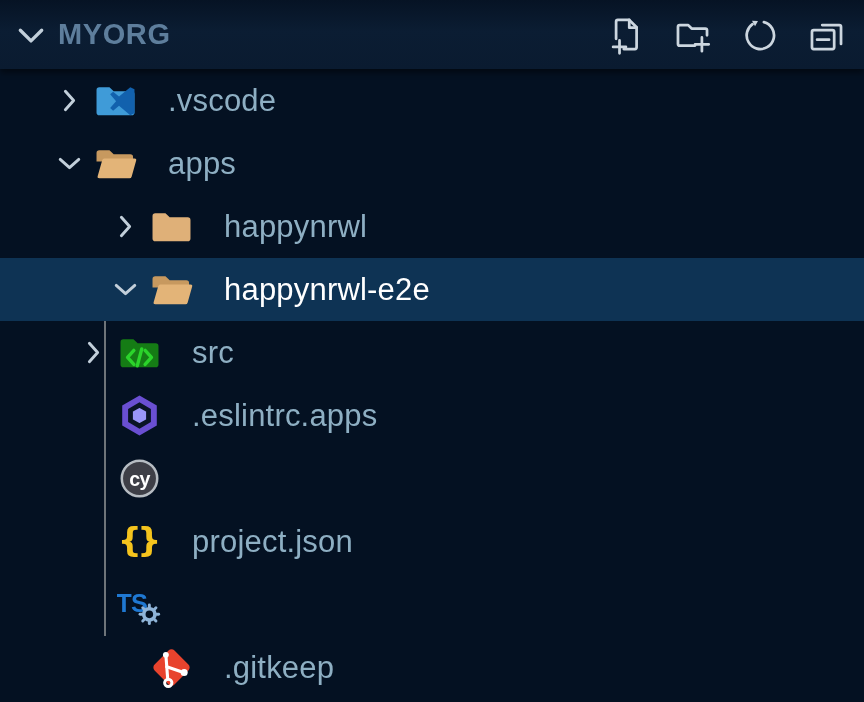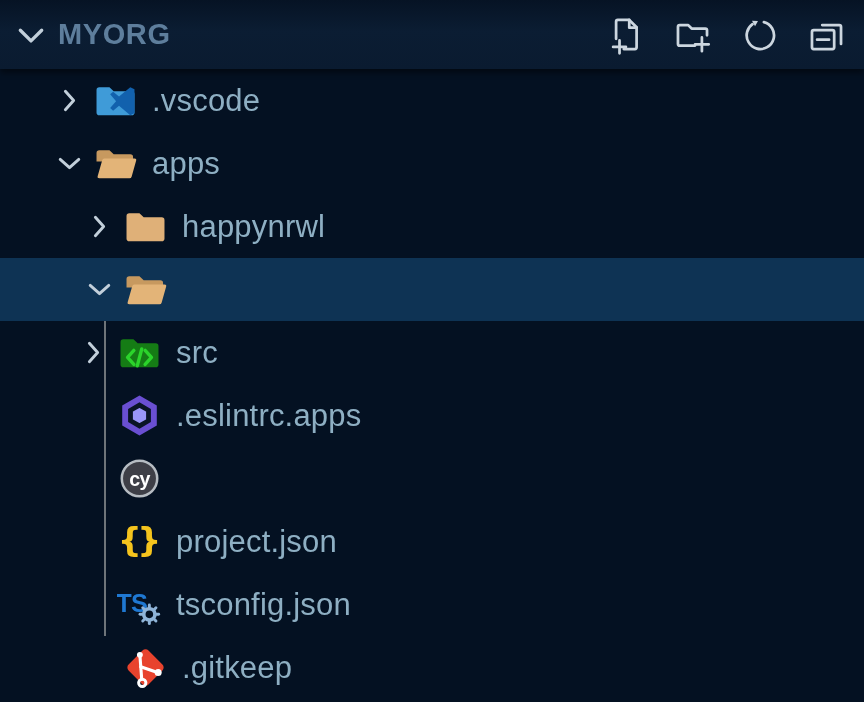--- a/index.html
+++ b/index.html
@@ -29,25 +29,25 @@
     width:44px;height:44px;display:flex;align-items:center;justify-content:center;
     background:none;border:none;padding:0;cursor:pointer;
   }
   .action-btn svg{width:41px;height:41px;}
 
   
   .tree{position:relative;flex:1;border-radius:15px;}
   .row{height:63px;display:flex;align-items:center;cursor:pointer;}
   .row.sel{background:#0e3354;}
   .lvl1{padding-left:46px;}
-  .lvl2{padding-left:76px;}
+  .lvl2{padding-left:102px;}
   .lvl3{padding-left:70px;}
   .twisty{width:46px;height:46px;flex:0 0 46px;display:flex;align-items:center;justify-content:center;}
   .twisty svg{width:33px;height:33px;}
-  .fileicon{width:46px;height:46px;flex:0 0 46px;display:flex;align-items:center;justify-content:center;margin-right:14px;}
+  .fileicon{width:46px;height:46px;flex:0 0 46px;display:flex;align-items:center;justify-content:center;margin-right:30px;}
   .fileicon svg{width:45px;height:45px;}
   .label{font-size:31px;color:#8eafc3;white-space:nowrap;letter-spacing:.2px;}
   .row.sel .label{color:#ffffff;}
   .indent-guide{
     position:absolute;left:104px;top:252px;width:2px;height:315px;
     background:#6e7479;
   }
 
   
   .st{fill:none;stroke:#ccd6df;stroke-width:1.6;stroke-linecap:round;stroke-linejoin:round;}
@@ -149,20 +149,21 @@
         <svg viewBox="0 0 32 32">
             <polyline class="chv" points="7,12 16,20 25,12"></polyline>
           </svg>
       </span>
       <span class="fileicon">
         <svg viewBox="0 0 32 32">
           <path d="M2.5 8.5 a2 2 0 0 1 2-2 h7.2 l3 3 h11.8 a2 2 0 0 1 2 2 v3 h-26 z" fill="#c7995f"></path>
           <path d="M6.1 12.5 h23.4 a1.2 1.2 0 0 1 1.15 1.55 l-3.2 11.3 a1.6 1.6 0 0 1 -1.55 1.15 h-21.4 a1.2 1.2 0 0 1 -1.15 -1.55 l3.2 -11.3 a1.6 1.6 0 0 1 1.55 -1.15 z" fill="#e3b478"></path>
         </svg>
       </span>
+      <span class="label">happynrwl-e2e</span>
     </div>
 
     <div class="row lvl3">
       <span class="twisty">
         <svg viewBox="0 0 32 32">
             <polyline class="chv" points="12,7 20,16 12,25"></polyline>
           </svg>
       </span>
       <span class="fileicon">
         <svg viewBox="0 0 32 32">
@@ -222,21 +223,20 @@
               <line x1="23" y1="28" x2="23" y2="29.6"></line>
               <line x1="23" y1="16.4" x2="23" y2="18"></line>
               <line x1="26.5" y1="26.5" x2="27.7" y2="27.7"></line>
               <line x1="18.3" y1="18.3" x2="19.5" y2="19.5"></line>
               <line x1="26.5" y1="19.5" x2="27.7" y2="18.3"></line>
               <line x1="18.3" y1="27.7" x2="19.5" y2="26.5"></line>
             </g>
           </g>
         </svg>
       </span>
-      <span class="label">tsconfig.json</span>
     </div>
 
     <div class="row lvl2">
       <span class="twisty"></span>
       <span class="fileicon">
         <svg viewBox="0 0 32 32">
           <rect x="6" y="6" width="20" height="20" rx="3" fill="#e8432d" transform="rotate(45 16 16)"></rect>
           <g stroke="#ffffff" stroke-width="2.2" stroke-linecap="round" fill="none">
             <line x1="12" y1="7" x2="13.3" y2="24.2"></line>
             <line x1="12.6" y1="15.5" x2="22.5" y2="18.9"></line>

